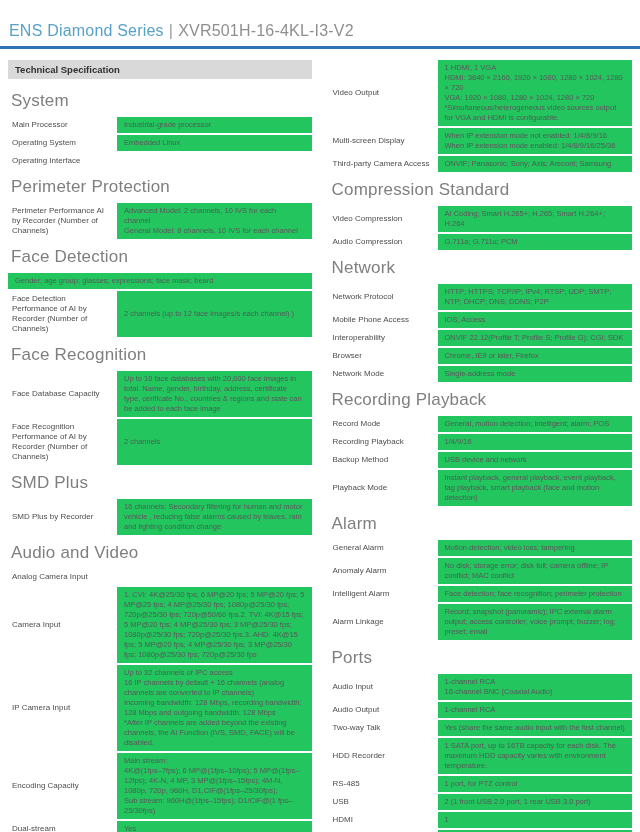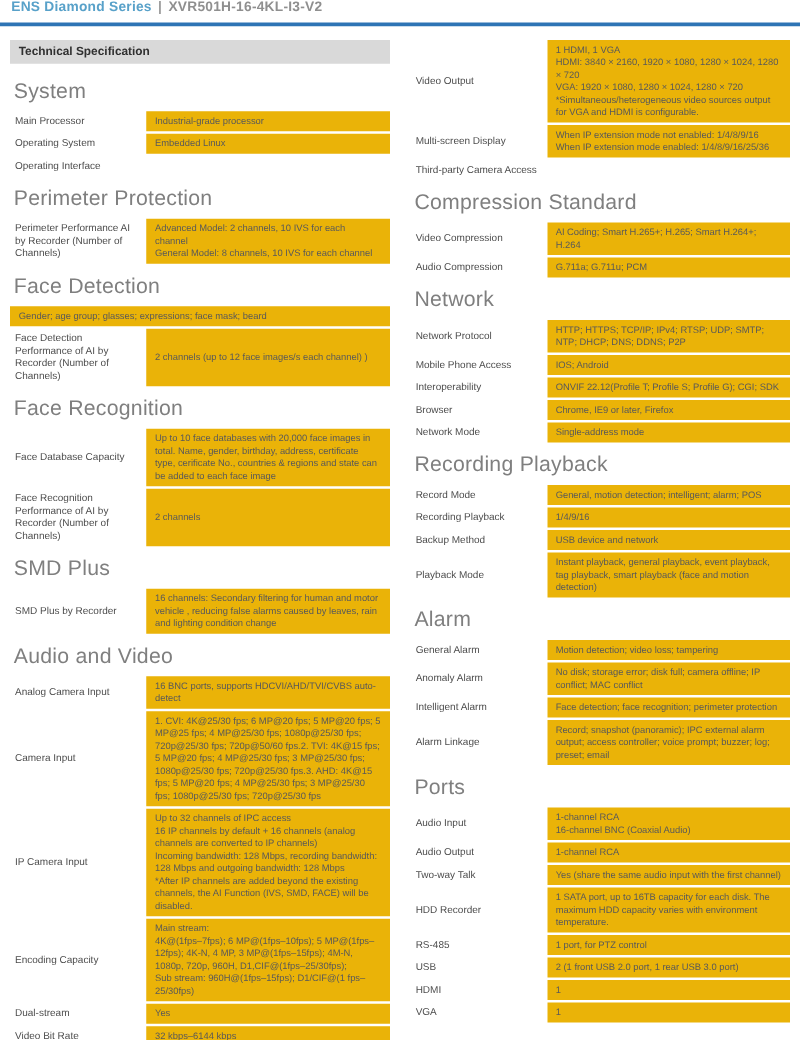--- a/index.html
+++ b/index.html
@@ -1,38 +1,38 @@
 <!DOCTYPE html>
 <html><head>
 <meta charset="utf-8">
 <style>
   html,body{margin:0;padding:0;}
   body{
     width:640px;height:832px;overflow:hidden;background:#ffffff;
     font-family:"Liberation Sans", sans-serif;color:#444;
   }
-  .header{padding:0 10px 0 9px;font-size:11px;letter-spacing:.2px;white-space:nowrap;font-weight:bold;}
+  .header{padding:22px 10px 0 9px;font-size:16px;letter-spacing:.2px;white-space:nowrap;}
   .series{color:#58a1c9;}
   .divider{color:#9b9b9b;padding:0 5px;}
   .model{color:#8f8f8f;}
   .rule{height:3px;background:#2e74b5;margin-top:6px;}
   .cols{display:flex;gap:17px;padding:0 8px;margin-top:11px;align-items:flex-start;}
   .col{flex:1;min-width:0;}
   .titlebar{
     background:#d9d9d9;color:#303030;font-weight:bold;font-size:9.5px;
     padding:4px 7px;margin-bottom:6px;
   }
   .section-title{font-size:17px;color:#7f7f7f;padding:6px 2px 6px 3px;letter-spacing:.2px;}
   .row{display:flex;align-items:stretch;margin-bottom:2px;}
   .cell.label{
     width:97px;flex:none;display:flex;align-items:center;
     padding:3px 8px 3px 4px;font-size:8px;line-height:10px;color:#4d4d4d;
   }
   .cell.value{
-    flex:1;background:#eab308;display:flex;align-items:center;
+    flex:1;background:#22c55e;display:flex;align-items:center;
     padding:3px 7px;font-size:7.5px;line-height:10px;color:#595959;
   }
   .cell.value > span{white-space:pre-line;}
 </style>
 </head>
 <body>
 
 <div class="header">
   <span class="series">ENS Diamond Series</span><span class="divider">|</span><span class="model">XVR501H-16-4KL-I3-V2</span>
 </div>
@@ -94,23 +94,20 @@
         <div class="section-title">SMD Plus</div>
         <div class="row">
           <div class="cell label">SMD Plus by Recorder</div>
           <div class="cell value">
             <span>16 channels: Secondary filtering for human and motor vehicle , reducing false alarms caused by leaves, rain and lighting condition change</span>
           </div>
         </div>
         <div class="section-title">Audio and Video</div>
         <div class="row">
           <div class="cell label">Analog Camera Input</div>
-          <div class="cell value">
-            <span>16 BNC ports, supports HDCVI/AHD/TVI/CVBS auto-detect</span>
-          </div>
         </div>
         <div class="row">
           <div class="cell label">Camera Input</div>
           <div class="cell value">
             <span>1. CVI: 4K@25/30 fps; 6 MP@20 fps; 5 MP@20 fps; 5 MP@25 fps; 4 MP@25/30 fps; 1080p@25/30 fps; 720p@25/30 fps; 720p@50/60 fps.2. TVI: 4K@15 fps; 5 MP@20 fps; 4 MP@25/30 fps; 3 MP@25/30 fps; 1080p@25/30 fps; 720p@25/30 fps.3. AHD: 4K@15 fps; 5 MP@20 fps; 4 MP@25/30 fps; 3 MP@25/30 fps; 1080p@25/30 fps; 720p@25/30 fps</span>
           </div>
         </div>
         <div class="row">
           <div class="cell label">IP Camera Input</div>
           <div class="cell value">
@@ -165,20 +162,23 @@
         </div>
         <div class="row">
           <div class="cell label">Multi-screen Display</div>
           <div class="cell value">
             <span>When IP extension mode not enabled: 1/4/8/9/16
 When IP extension mode enabled: 1/4/8/9/16/25/36</span>
           </div>
         </div>
         <div class="row">
           <div class="cell label">Third-party Camera Access</div>
+          <div class="cell value">
+            <span>ONVIF; Panasonic; Sony; Axis; Arecont; Samsung</span>
+          </div>
         </div>
         <div class="section-title">Compression Standard</div>
         <div class="row">
           <div class="cell label">Video Compression</div>
           <div class="cell value">
             <span>AI Coding; Smart H.265+; H.265; Smart H.264+; H.264</span>
           </div>
         </div>
         <div class="row">
           <div class="cell label">Audio Compression</div>
@@ -189,21 +189,21 @@
         <div class="section-title">Network</div>
         <div class="row">
           <div class="cell label">Network Protocol</div>
           <div class="cell value">
             <span>HTTP; HTTPS; TCP/IP; IPv4; RTSP; UDP; SMTP; NTP; DHCP; DNS; DDNS; P2P</span>
           </div>
         </div>
         <div class="row">
           <div class="cell label">Mobile Phone Access</div>
           <div class="cell value">
-            <span>IOS; Android</span>
+            <span>IOS; Access</span>
           </div>
         </div>
         <div class="row">
           <div class="cell label">Interoperability</div>
           <div class="cell value">
             <span>ONVIF 22.12(Profile T; Profile S; Profile G); CGI; SDK</span>
           </div>
         </div>
         <div class="row">
           <div class="cell label">Browser</div>

